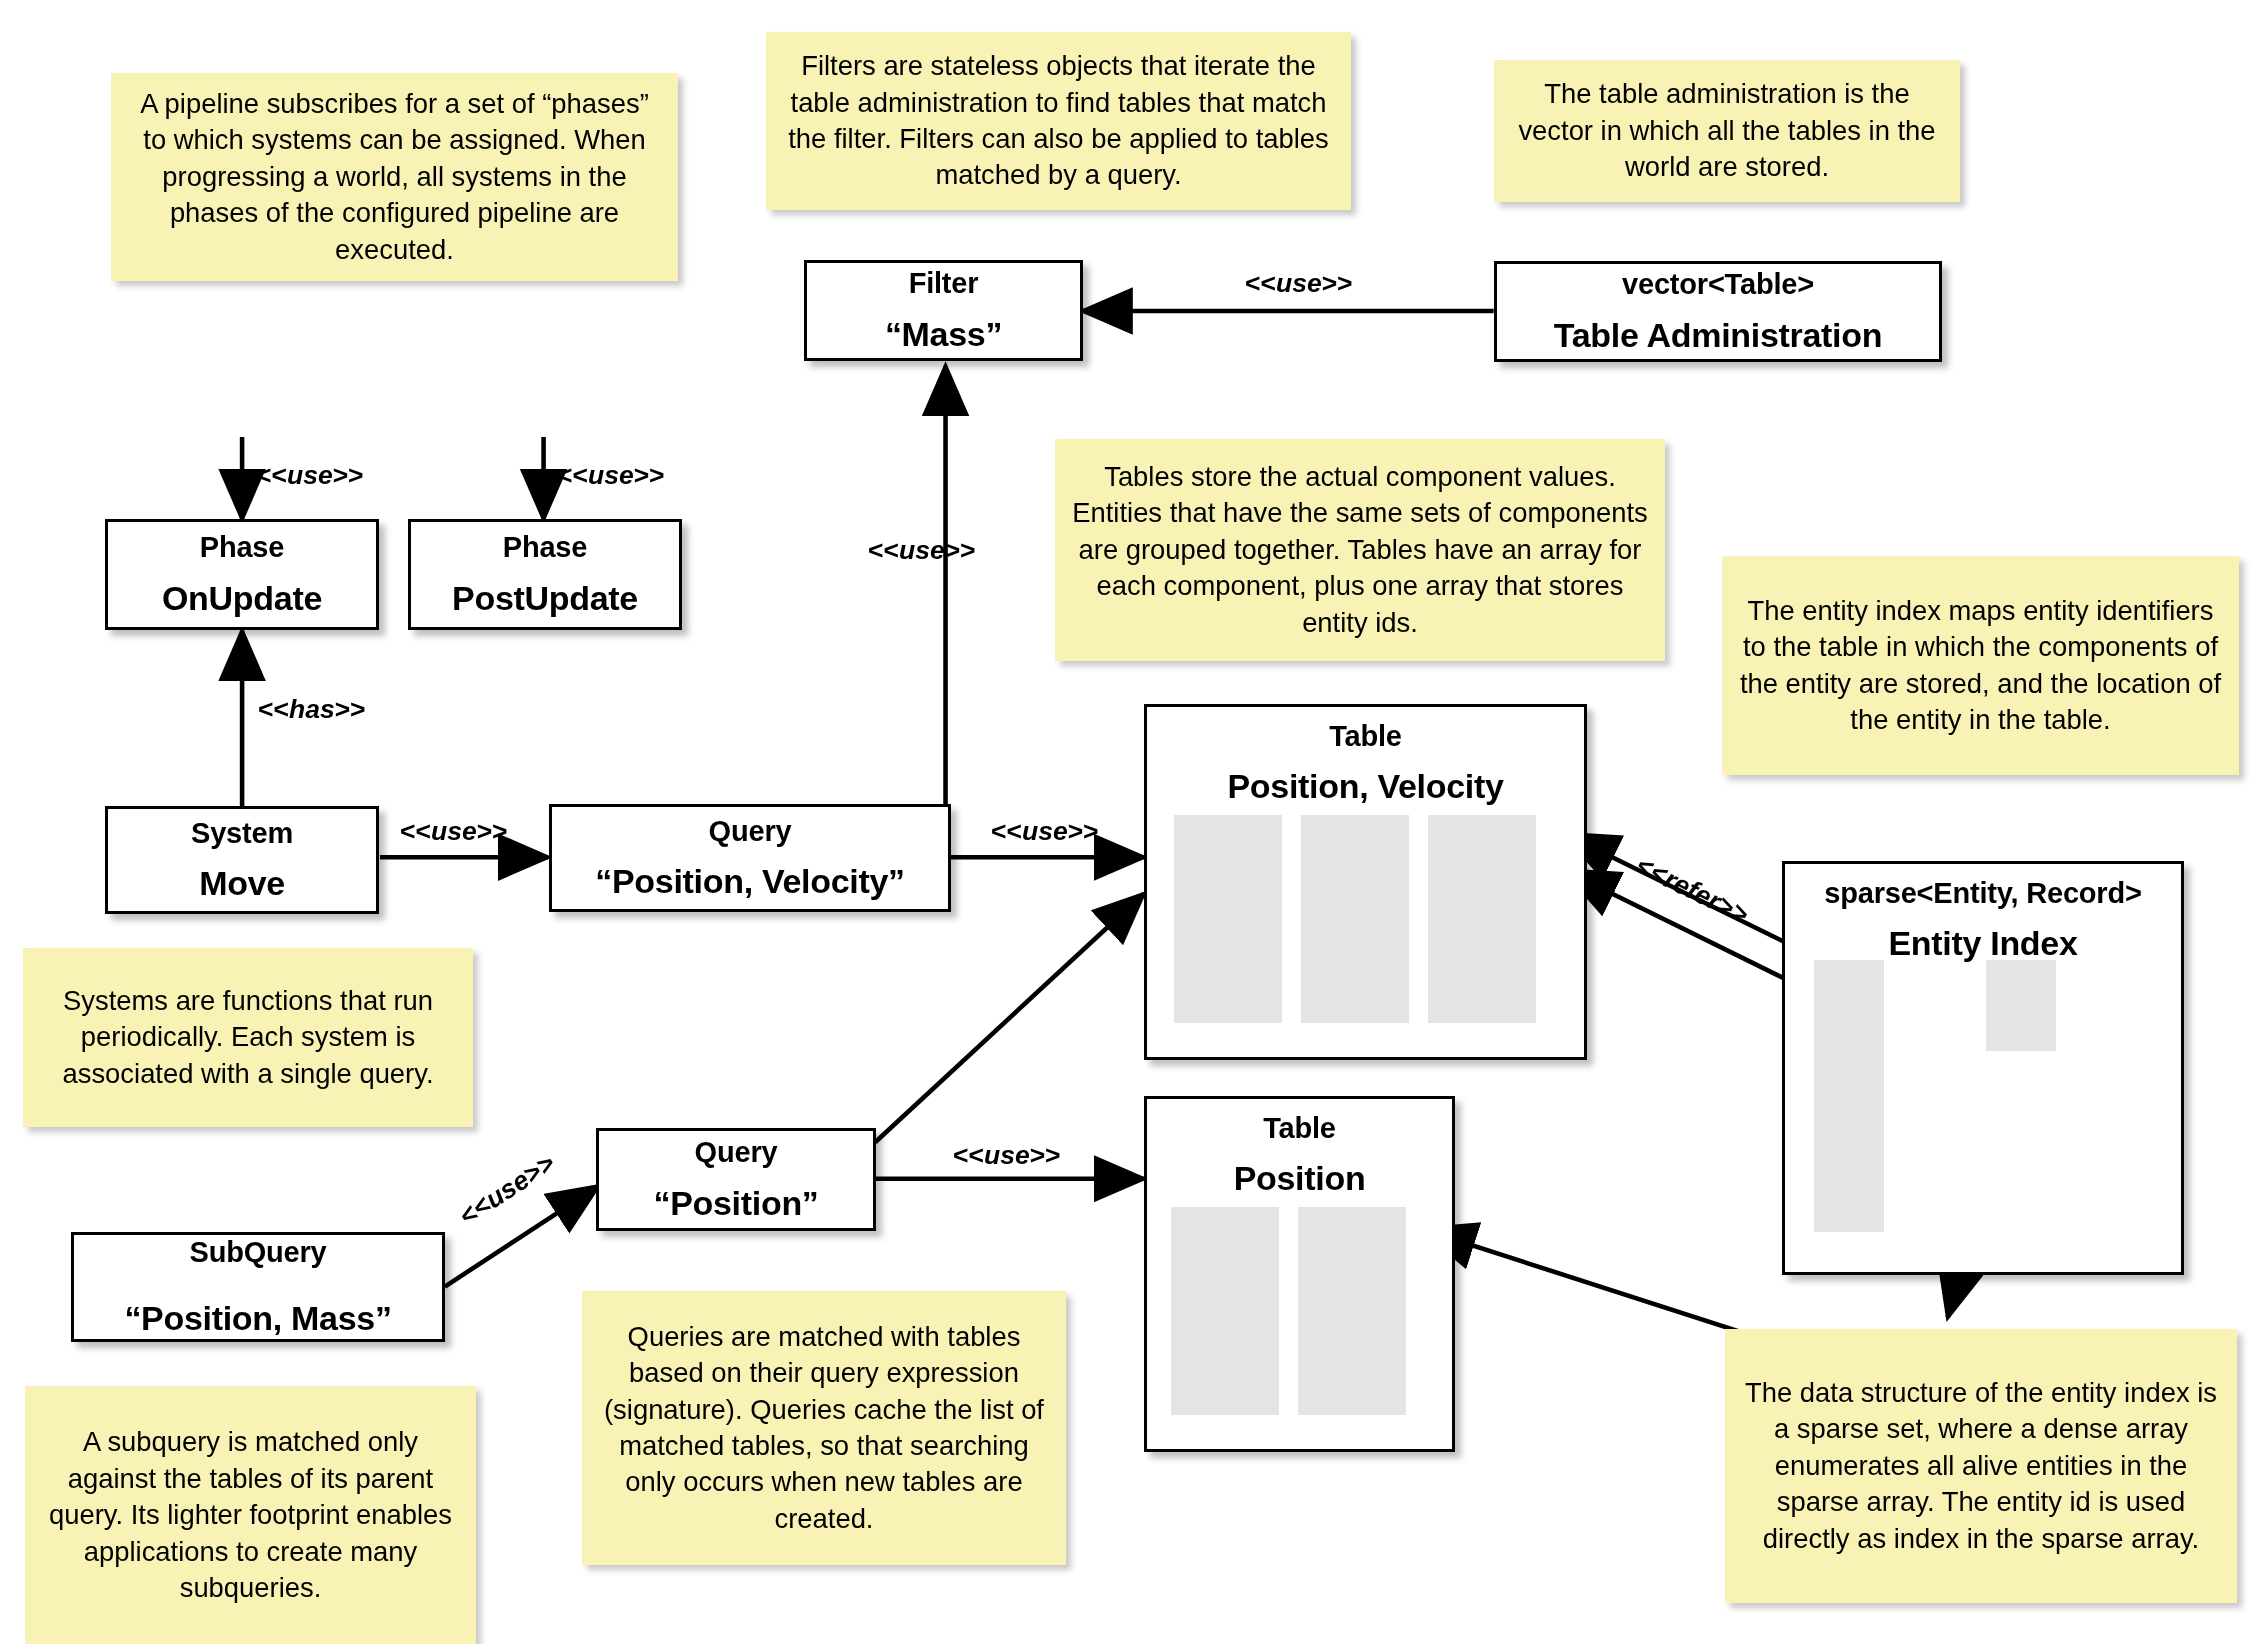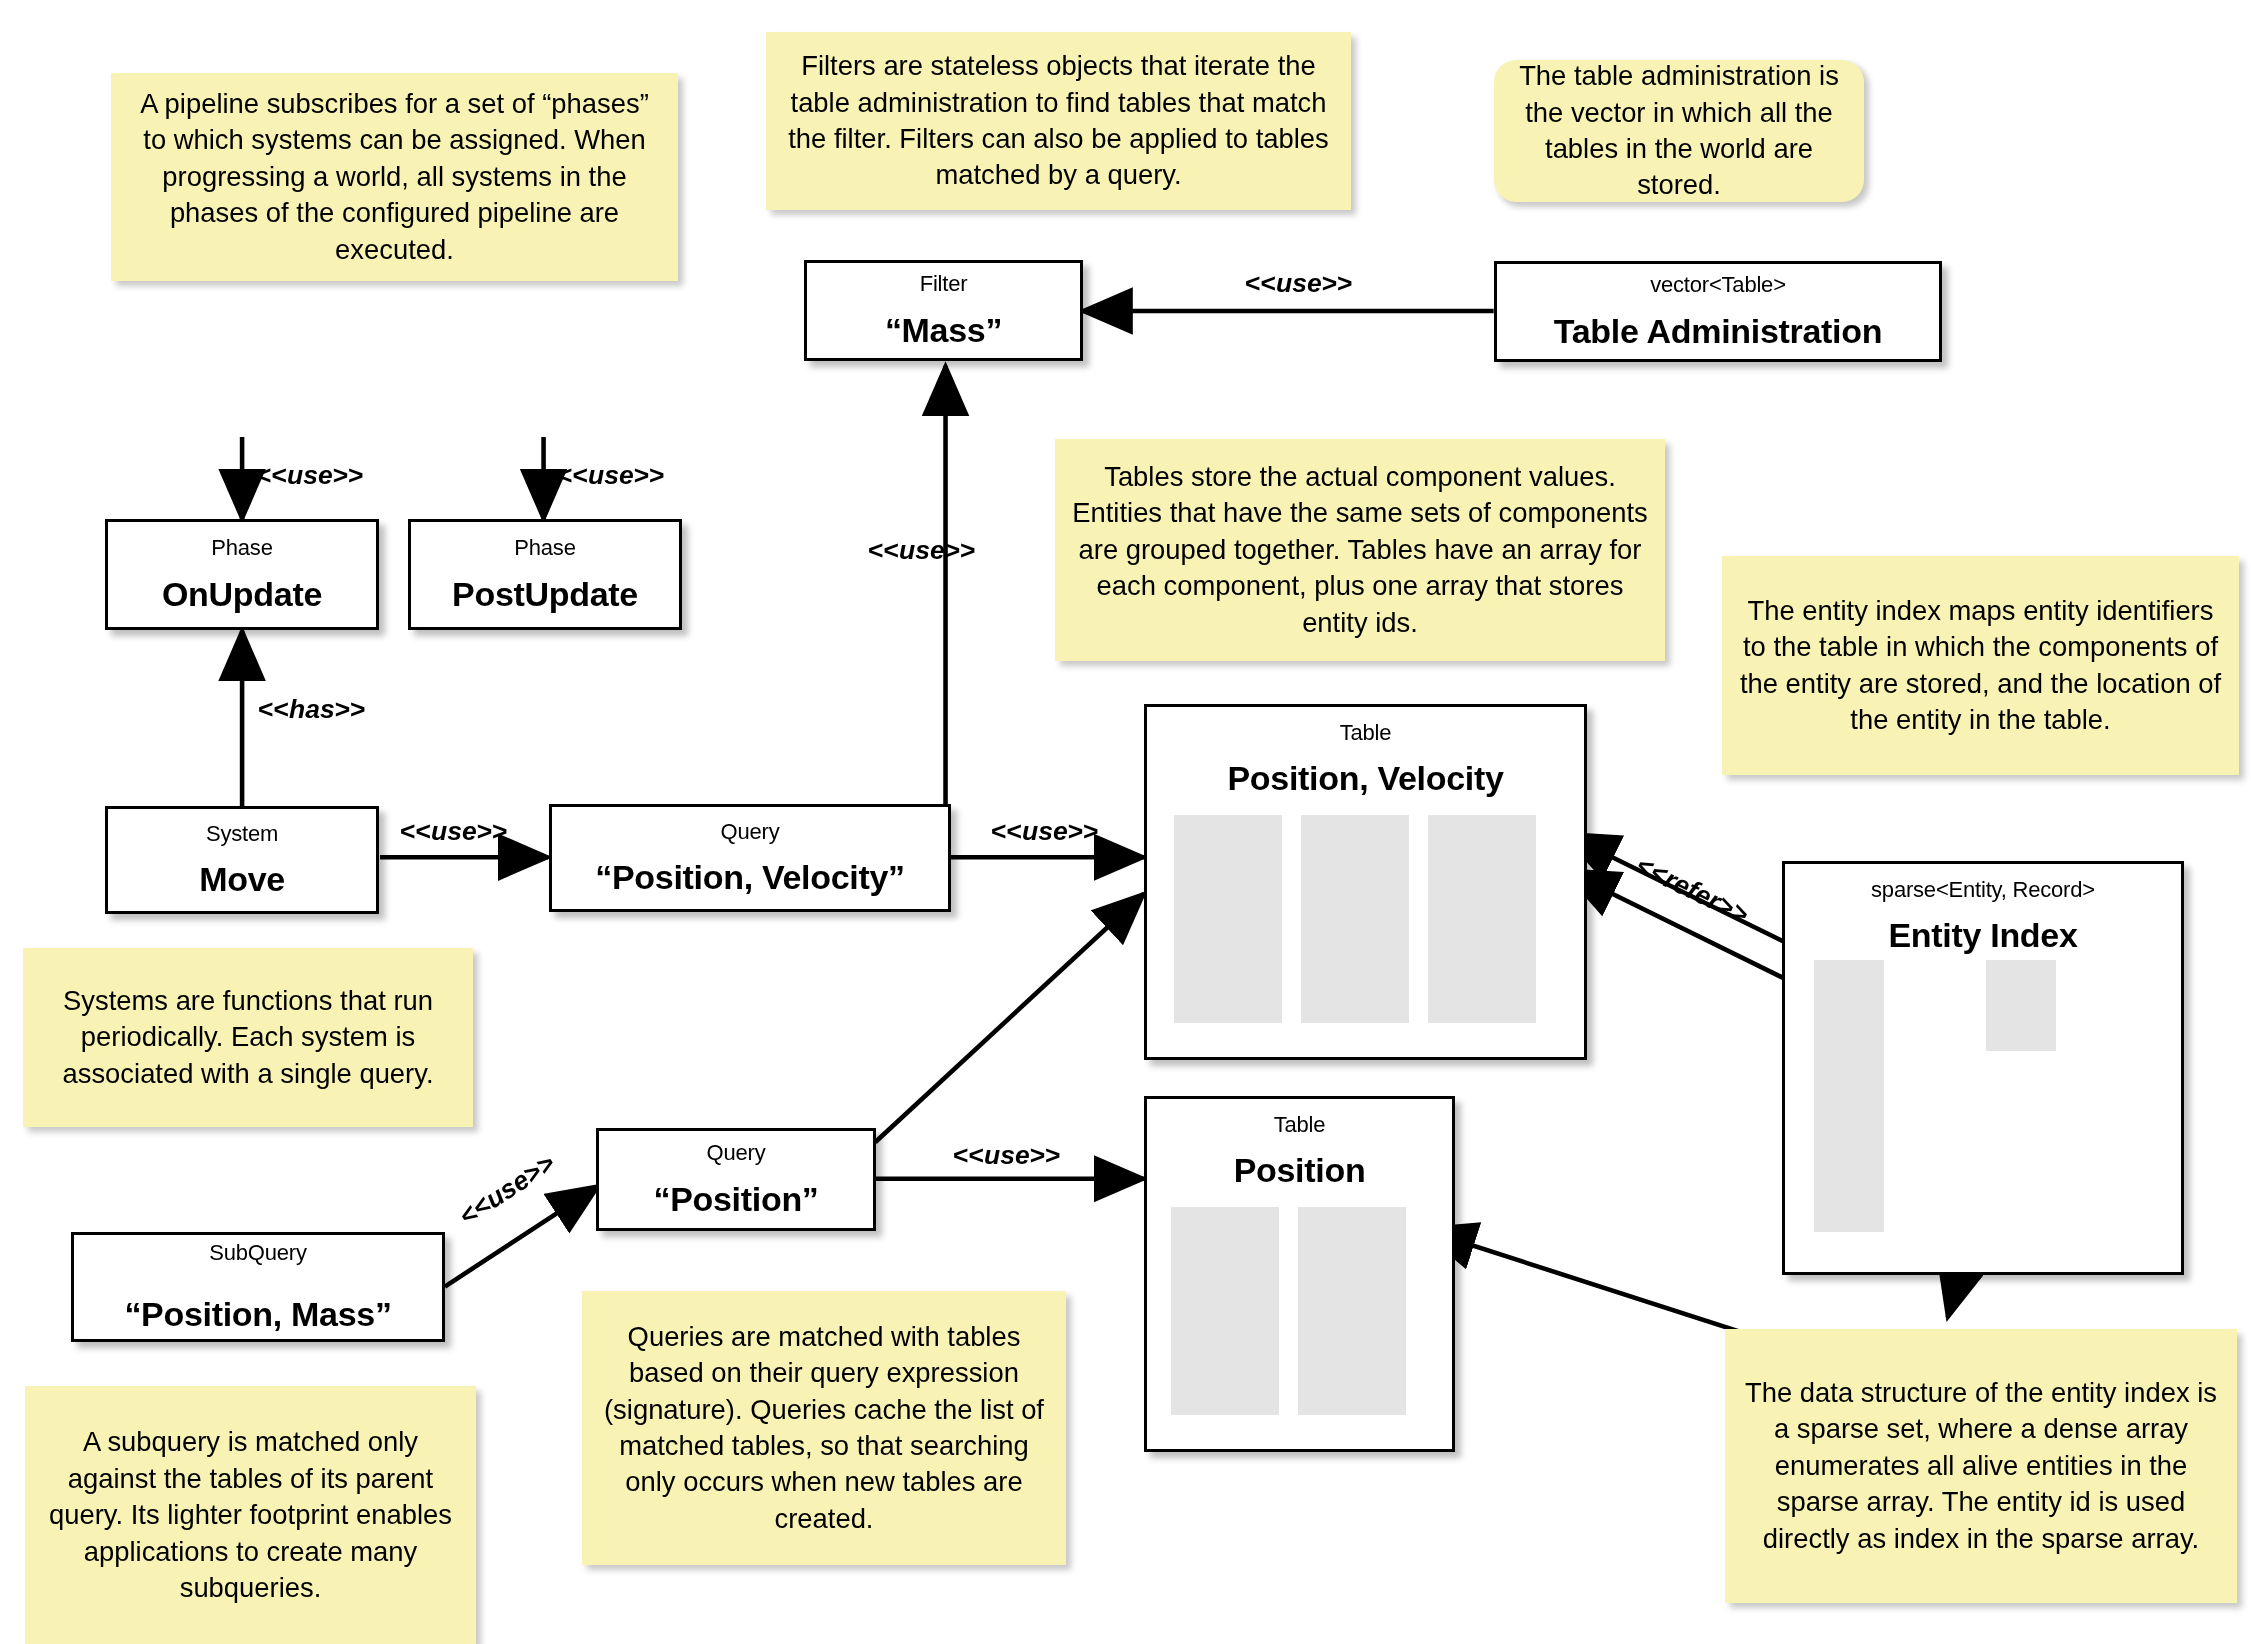--- a/index.html
+++ b/index.html
@@ -39,22 +39,22 @@
     border: 3.7px solid #000000;
     box-shadow: 5.5px 5.5px 6.4px rgba(0,0,0,0.25);
     display: flex;
     flex-direction: column;
     align-items: center;
     justify-content: center;
     text-align: center;
     padding: 5.5px 9.1px;
   }
   .uml .stereotype {
-    font-size: 22px;
-    font-weight: normal;
+    font-size: 29px;
+    font-weight: bold;
     line-height: 1.15;
     letter-spacing: -0.2px;
   }
   .uml .name {
     font-size: 34px;
     font-weight: bold;
     line-height: 1.15;
     letter-spacing: -0.3px;
     margin-top: 14px;
   }
@@ -132,21 +132,21 @@
       <path d="M 2196 1178 L 2098 1178" marker-end="url(#ah)"></path>
 
       <path d="M 2192 1216 L 2132 1442" marker-end="url(#ah)"></path>
     </g>
   </svg>
 
   <div class="note" style="left:111px; top:73px; width:567px; height:208px;">A pipeline subscribes for a set of “phases” to which systems can be assigned. When progressing a world, all systems in the phases of the configured pipeline are executed.</div>
 
   <div class="note" style="left:766px; top:32px; width:585px; height:178px;">Filters are stateless objects that iterate the table administration to find tables that match the filter. Filters can also be applied to tables matched by a query.</div>
 
-  <div class="note" style="left:1494px; top:60px; width:370px; height:142px;border-radius:22px;">The table administration is the vector in which all the tables in the world are stored.</div>
+  <div class="note" style="left:1494px; top:60px; width:466px; height:142px;">The table administration is the vector in which all the tables in the world are stored.</div>
 
   <div class="note" style="left:1722px; top:556px; width:517px; height:219px;">The entity index maps entity identifiers to the table in which the components of the entity are stored, and the location of the entity in the table.</div>
 
   <div class="note" style="left:1055px; top:439px; width:610px; height:222px;">Tables store the actual component values. Entities that have the same sets of components are grouped together. Tables have an array for each component, plus one array that stores entity ids.</div>
 
   <div class="note" style="left:23px; top:948px; width:450px; height:179px;">Systems are functions that run periodically. Each system is associated with a single query.</div>
 
   <div class="note" style="left:582px; top:1291px; width:484px; height:274px;">Queries are matched with tables based on their query expression (signature). Queries cache the list of matched tables, so that searching only occurs when new tables are created.</div>
 
   <div class="note" style="left:25px; top:1386px; width:451px; height:259px;">A subquery is matched only against the tables of its parent query. Its lighter footprint enables applications to create many subqueries.</div>

